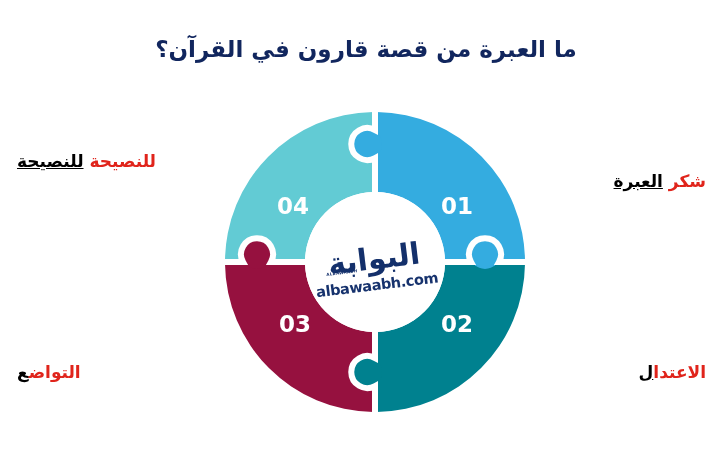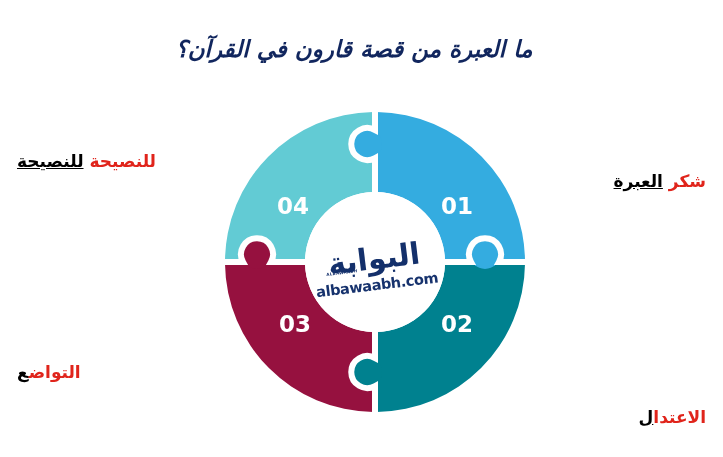--- a/index.html
+++ b/index.html
@@ -14,30 +14,29 @@
     position: relative;
     overflow: hidden;
     font-family: "DejaVu Sans", "Liberation Sans", sans-serif;
     -webkit-font-smoothing: antialiased;
   }
 
   
   .title {
     position: absolute;
     top: 36px;
-    left: 0;
+    left: 12px;
     width: 708px;
     text-align: center;
     font-size: 23px;
     font-weight: bold;
     color: #11265e;
     direction: rtl;
     letter-spacing: 0px;
     line-height: 1.2;
-    font-style: italic;
   }
 
   
   .stage {
     position: absolute;
     left: 0;
     top: 0;
     width: 723px;
     height: 457px;
   }
@@ -97,21 +96,21 @@
     direction: rtl;
     font-size: 17px;
     font-weight: bold;
     white-space: nowrap;
     line-height: 1.25;
   }
   .label .w-red  { color: #e0241b; }
   .label .w-navy { color: #000000; text-decoration: underline; }
 
   .label-01 { right: 17px;  top: 171px; text-align: right; }
-  .label-02 { right: 17px;  top: 362px; text-align: right; margin-top: 45px; }
+  .label-02 { right: 17px;  top: 362px; text-align: right; }
   .label-03 { left: 17px;   top: 362px; text-align: left; direction: rtl; width: 200px; }
   .label-04 { left: 17px;   top: 151px; text-align: left; direction: rtl; width: 220px; }
 
   
   .pnum {
     font-family: "DejaVu Sans", "Liberation Sans", sans-serif;
     font-size: 23px;
     font-weight: bold;
     fill: #ffffff;
   }

